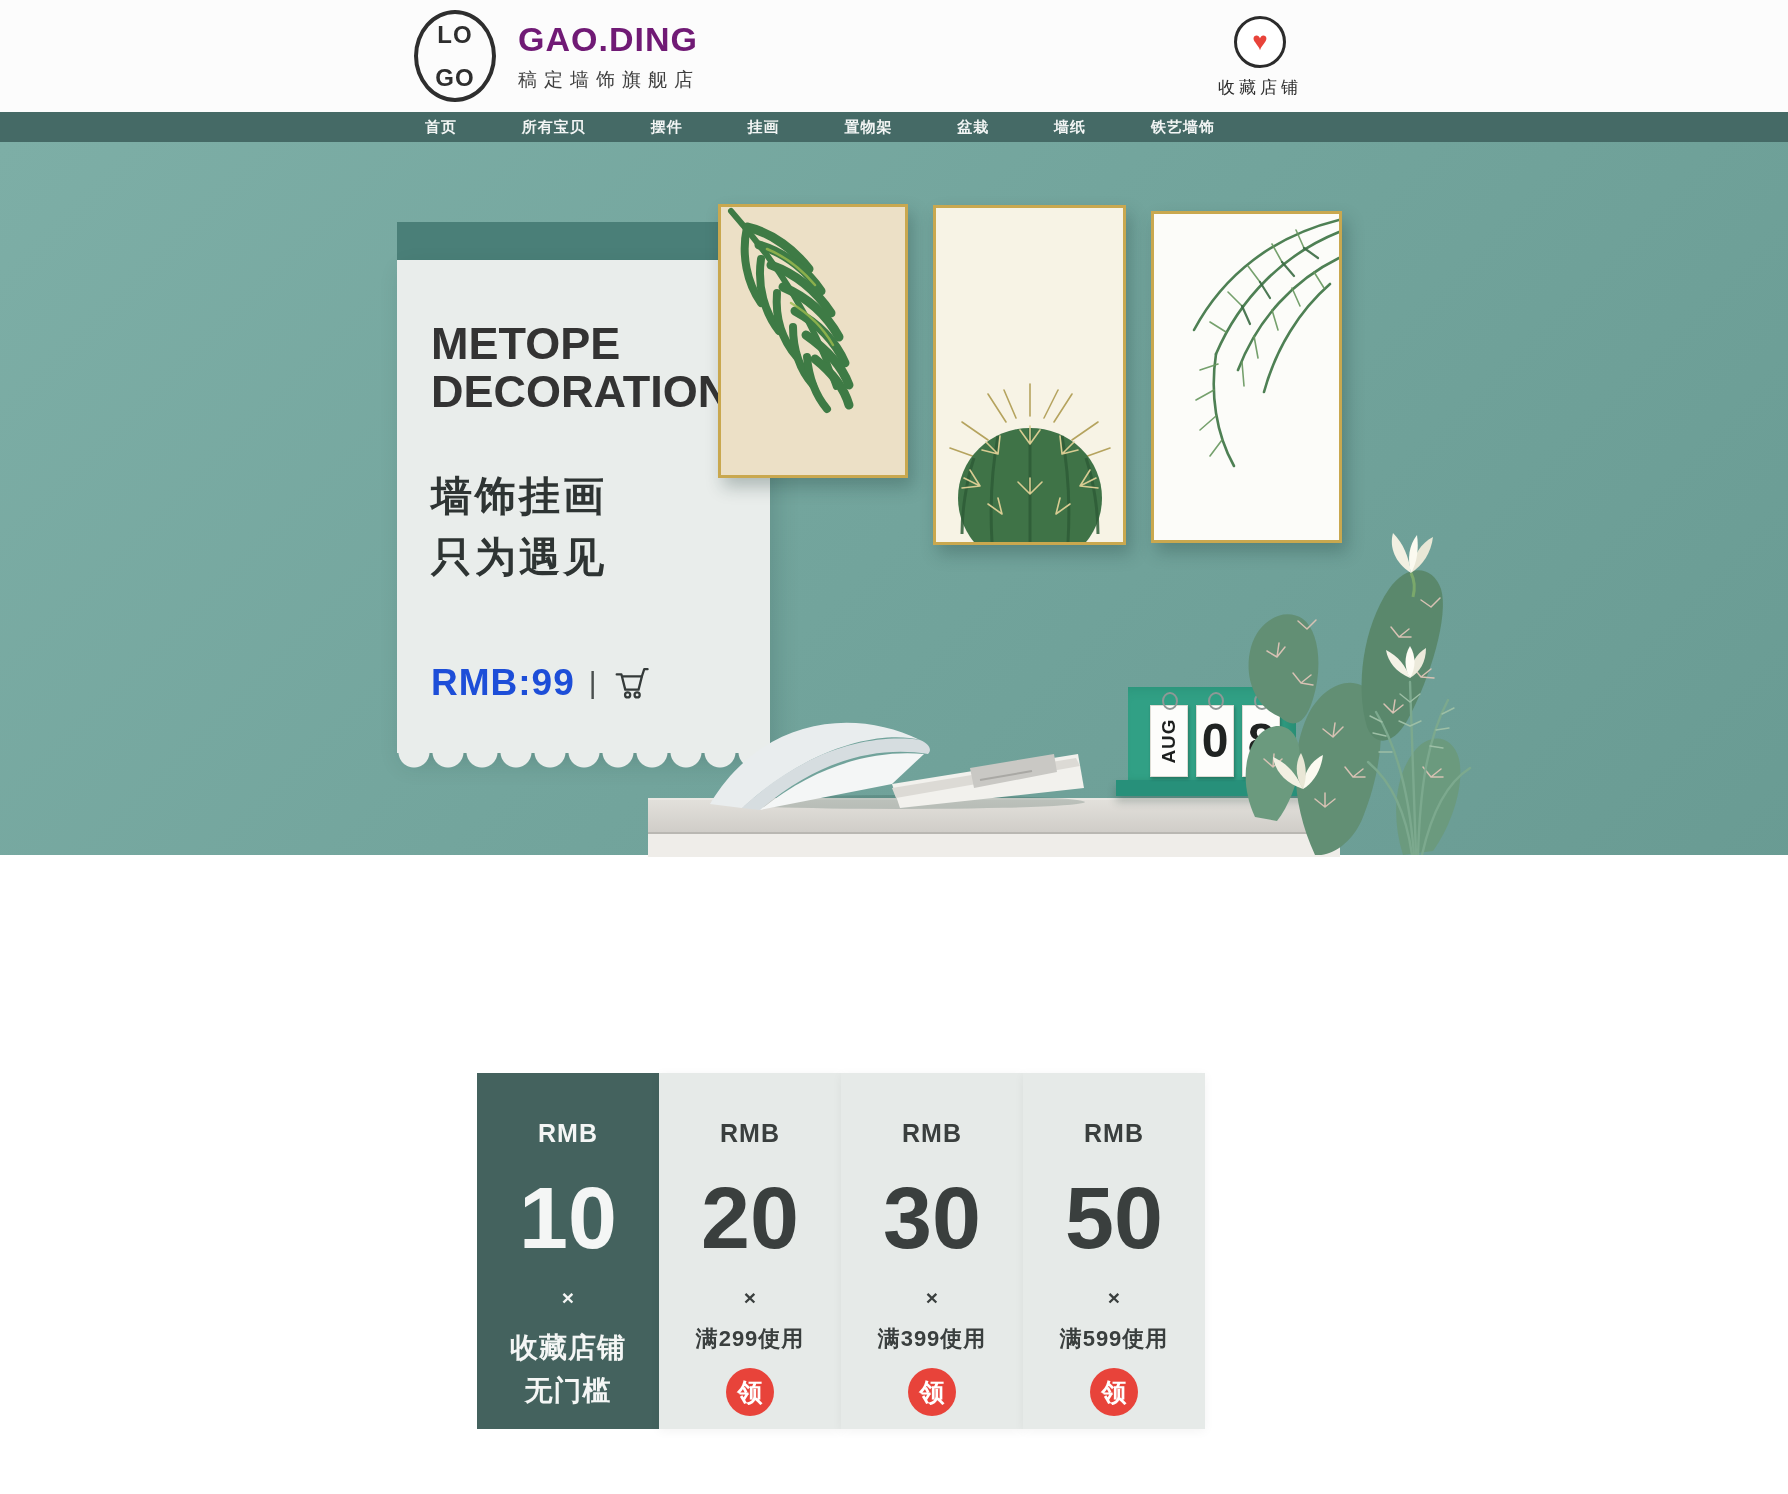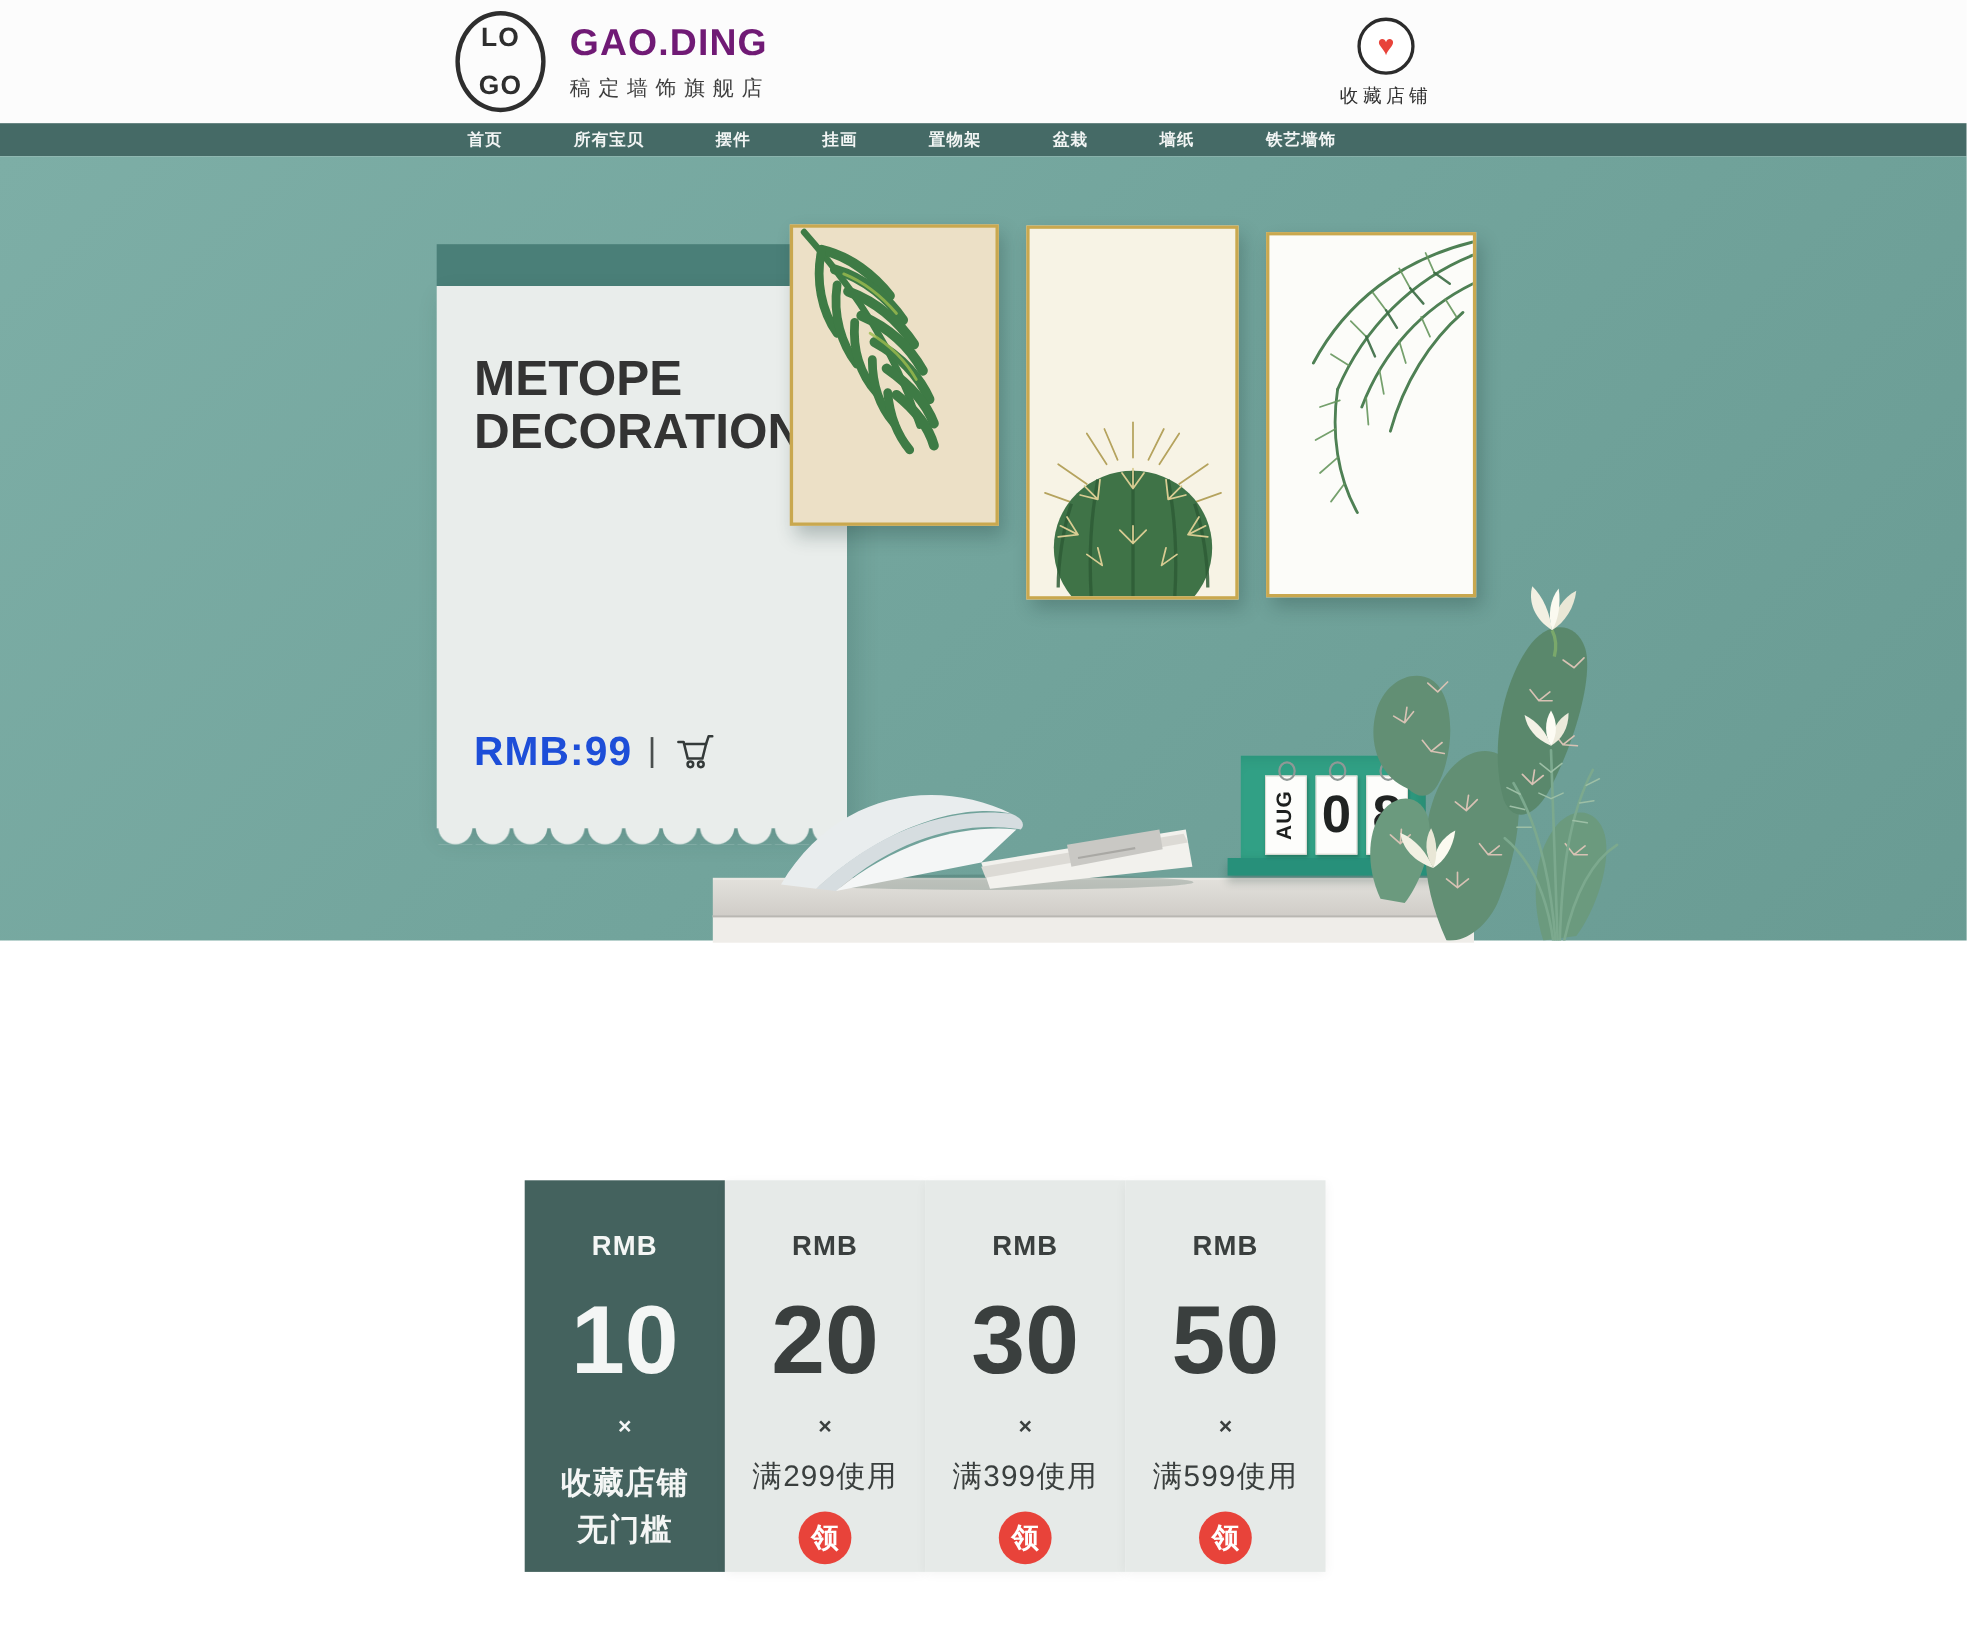--- a/index.html
+++ b/index.html
@@ -76,21 +76,21 @@
   .art{position:absolute;}
 
   
   .coupon-row{position:absolute;left:477px;top:1073px;display:flex;}
   .coupon{width:182px;height:356px;text-align:center;box-sizing:border-box;padding-top:46px;cursor:pointer;}
   .coupon.dark{background:#44625e;color:#f4f6f5;}
   .coupon.light{background:#e6eae8;color:#3a3f3e;box-shadow:0 2px 10px rgba(0,0,0,.05);}
   .coupon-cur{font-size:25px;font-weight:700;letter-spacing:1px;}
   .coupon-amount{margin-top:26px;font-size:88px;font-weight:800;line-height:1;}
   .coupon-x{margin-top:24px;font-size:21px;font-weight:700;}
-  .coupon-cond{margin-top:14px;font-size:27px;font-weight:400;letter-spacing:1px;}
+  .coupon-cond{margin-top:14px;font-size:22px;font-weight:700;letter-spacing:1px;}
   .coupon-note{margin-top:16px;font-size:28px;font-weight:700;line-height:1.55;letter-spacing:1px;}
   .coupon-badge{width:48px;height:48px;margin:14px auto 0;background:#e8433a;border-radius:50%;
                 color:#fff;font-size:25px;font-weight:700;line-height:48px;}
 </style>
 </head>
 <body>
 
 <div class="page">
 
   <div class="header">
@@ -126,20 +126,24 @@
   </div>
 
   <div class="hero">
 
     <div class="promo-card">
       <div class="promo-head"></div>
       <div class="promo-body">
         <div class="promo-title">
           <div>METOPE</div>
           <div>DECORATION</div>
+        </div>
+        <div class="promo-sub">
+          <div>墙饰挂画</div>
+          <div>只为遇见</div>
         </div>
         <div class="promo-price-row">
           <span class="promo-price">RMB:99</span>
           <span class="promo-divider">|</span>
           <svg width="38" height="36" viewBox="0 0 40 36">
             <g fill="none" stroke="#343a39" stroke-width="2.4" stroke-linecap="round" stroke-linejoin="round">
               <path d="M6 9 H11 L15 25 H29 L32.5 11 H13"></path>
               <path d="M32.5 11 L35 3.5 H38.5"></path>
               <circle cx="17.5" cy="30.5" r="2.7"></circle>
               <circle cx="27.5" cy="30.5" r="2.7"></circle>

